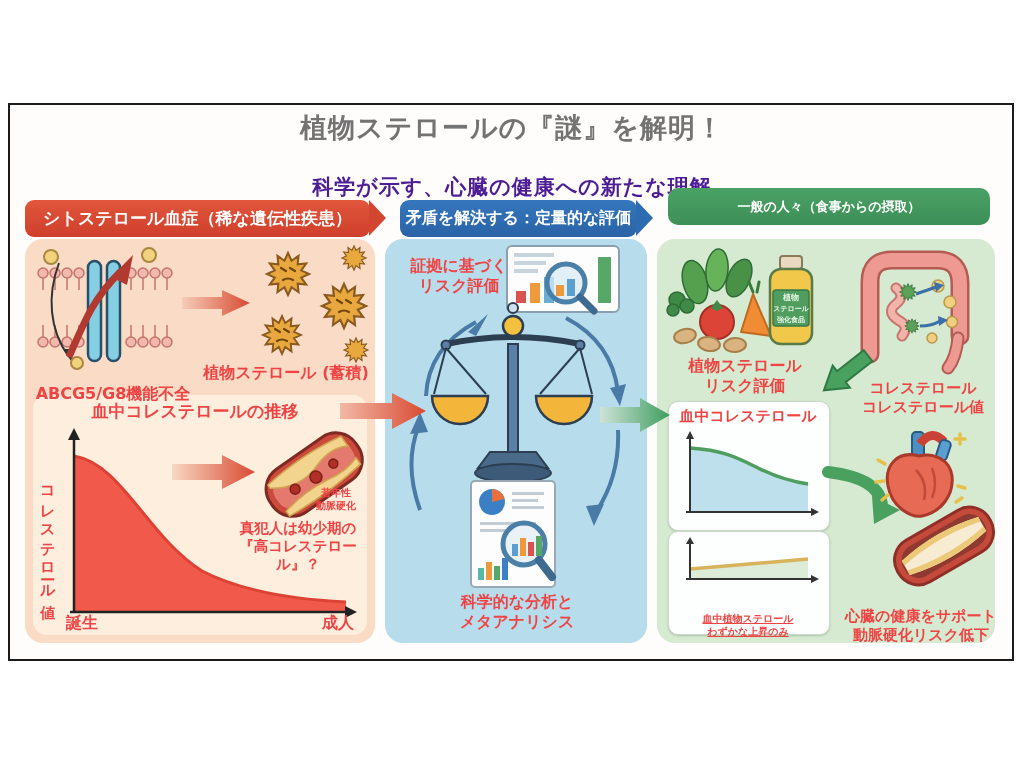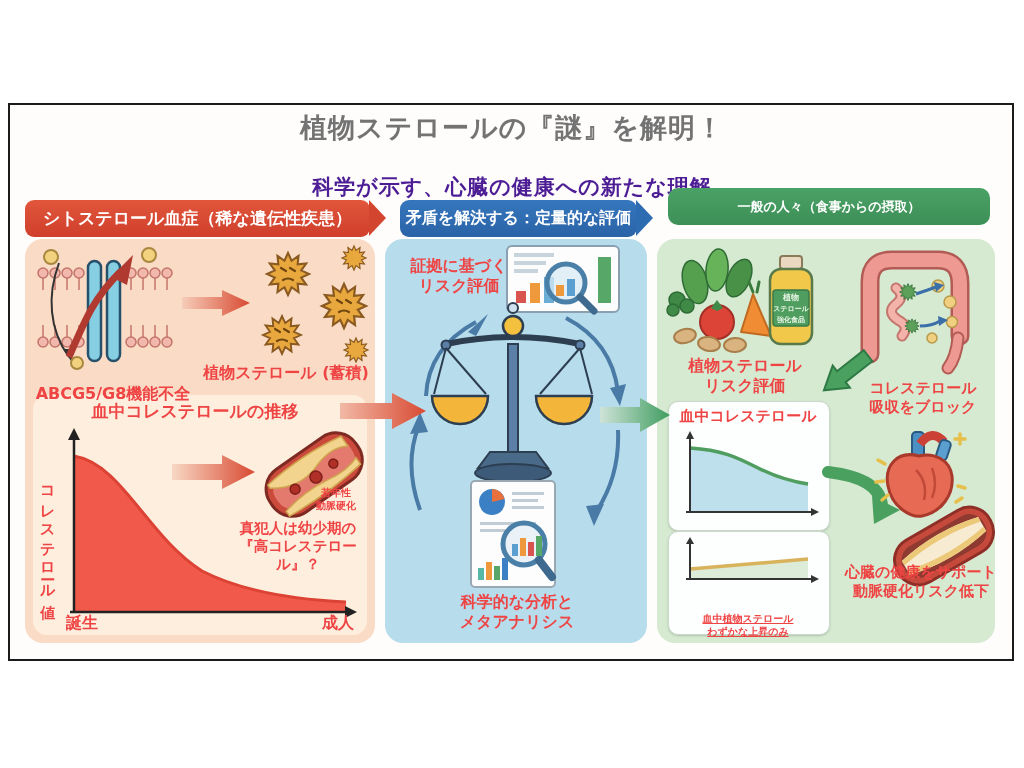--- a/index.html
+++ b/index.html
@@ -356,21 +356,21 @@
   </g>
   <g stroke="#3a6fa8" stroke-width="3" fill="none">
     <path d="M 64,48 q 12,-4 20,-7"></path>
       <path d="M 68,80 q 12,0 20,-5"></path>
   </g>
   <polygon points="82,36 92,39 84,46" fill="#3a6fa8"></polygon>
   <polygon points="86,70 96,74 87,80" fill="#3a6fa8"></polygon>
 </svg>
 
 <div class="lbl" style="left:856px;top:379px;width:134px;font-size:15px;">コレステロール
-吸収をブロック</div>
+コレステロール値</div>
 
 <svg style="left:812px;top:346px;" width="68" height="54" viewBox="0 0 68 54">
   <g transform="rotate(142 34 27)">
     <polygon points="6,20 40,20 40,13 62,27 40,41 40,34 6,34" fill="#4aa05e" stroke="#2e7a44" stroke-width="2"></polygon>
   </g>
 </svg>
 
 <div class="card" style="left:668px;top:401px;width:160px;height:128px;"></div>
 <div class="lbl" style="left:672px;top:407px;width:152px;font-size:15px;">血中コレステロール</div>
 <svg style="left:678px;top:430px;" width="142" height="92" viewBox="0 0 142 92">
@@ -419,14 +419,14 @@
 <svg style="left:888px;top:498px;" width="112" height="96" viewBox="0 0 112 96">
   <g transform="rotate(-30 56 48)">
     <rect x="3" y="24" width="106" height="48" rx="23" fill="#c64a3c" stroke="#8e2f27" stroke-width="3"></rect>
     <rect x="10" y="31" width="92" height="34" rx="16" fill="#8e3a30"></rect>
     <path d="M 12,40 Q 56,30 100,40 L 100,56 Q 56,66 12,56 Z" fill="#f7ecd2"></path>
     <path d="M 12,40 Q 56,30 100,40 L 100,45 Q 56,36 12,45 Z" fill="#ecc978"></path>
     <path d="M 12,51 Q 56,60 100,51 L 100,56 Q 56,66 12,56 Z" fill="#ecc978"></path>
   </g>
 </svg>
 
-<div class="lbl" style="left:842px;top:563px;width:158px;font-size:15px;">心臓の健康をサポート
+<div class="lbl" style="left:842px;top:607px;width:158px;font-size:15px;">心臓の健康をサポート
 動脈硬化リスク低下</div>
 
 </body></html>

